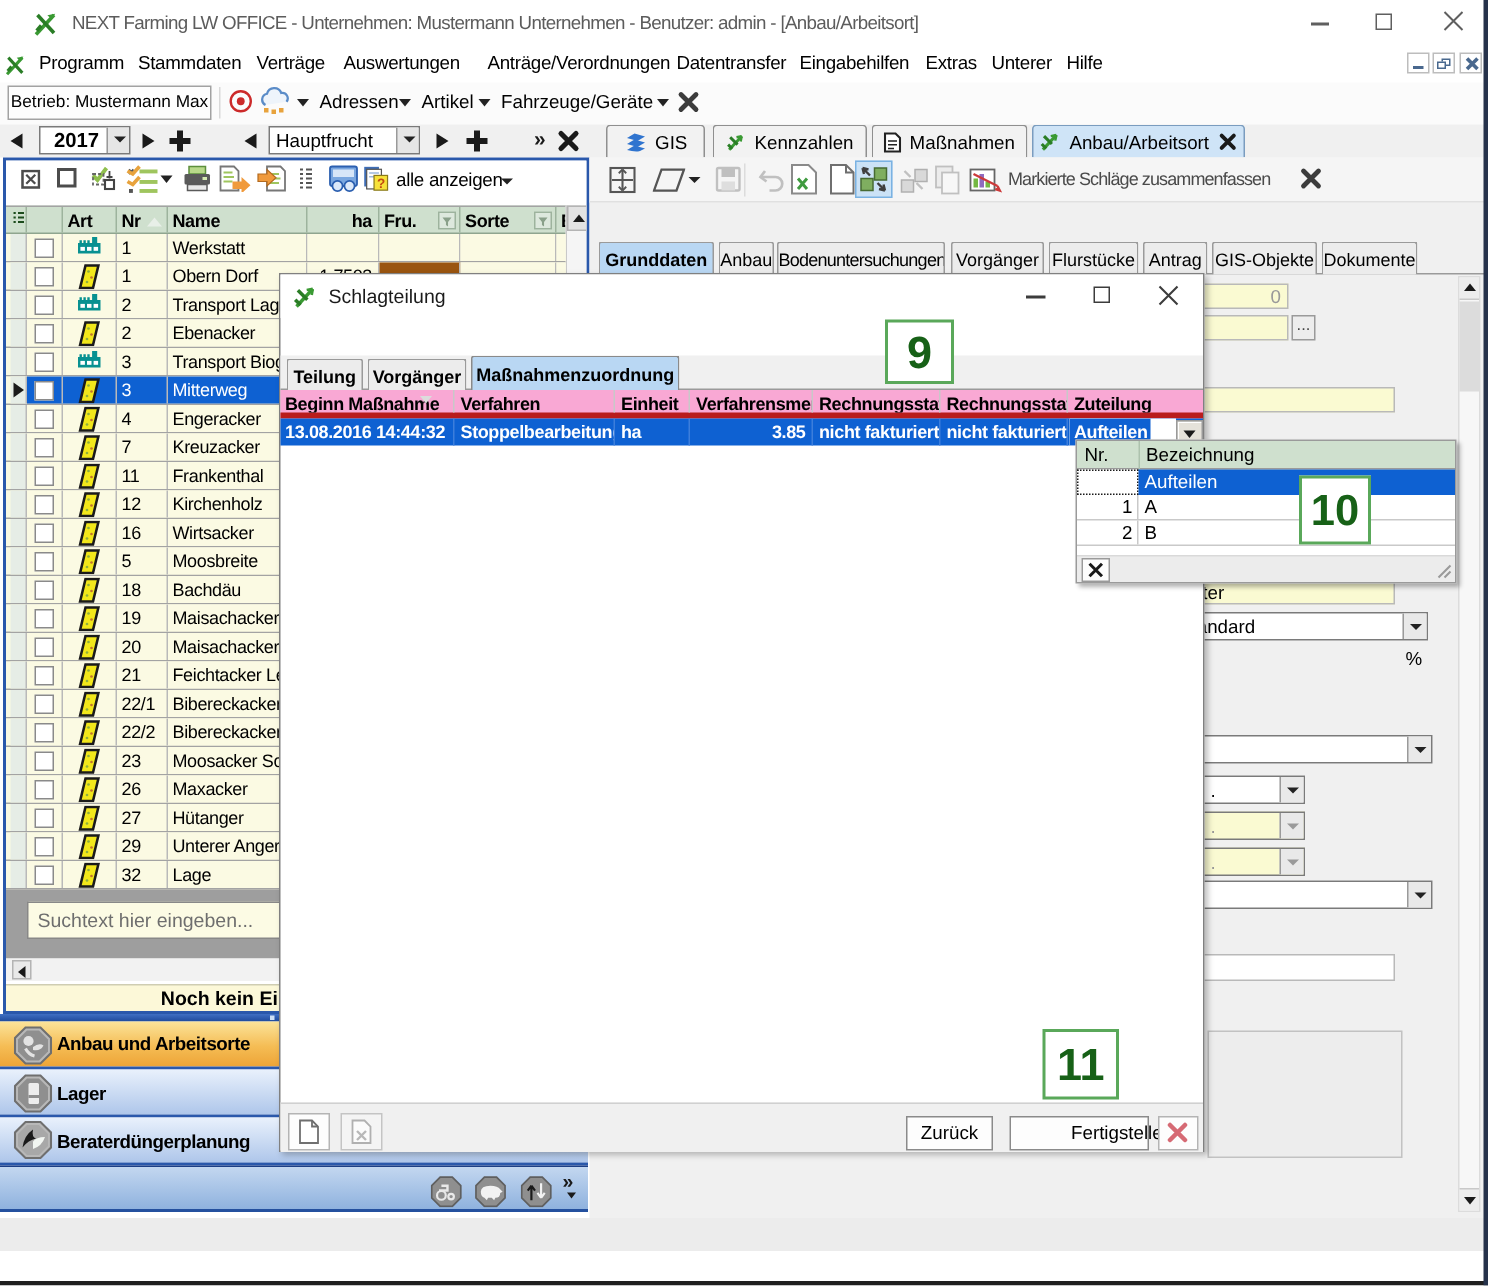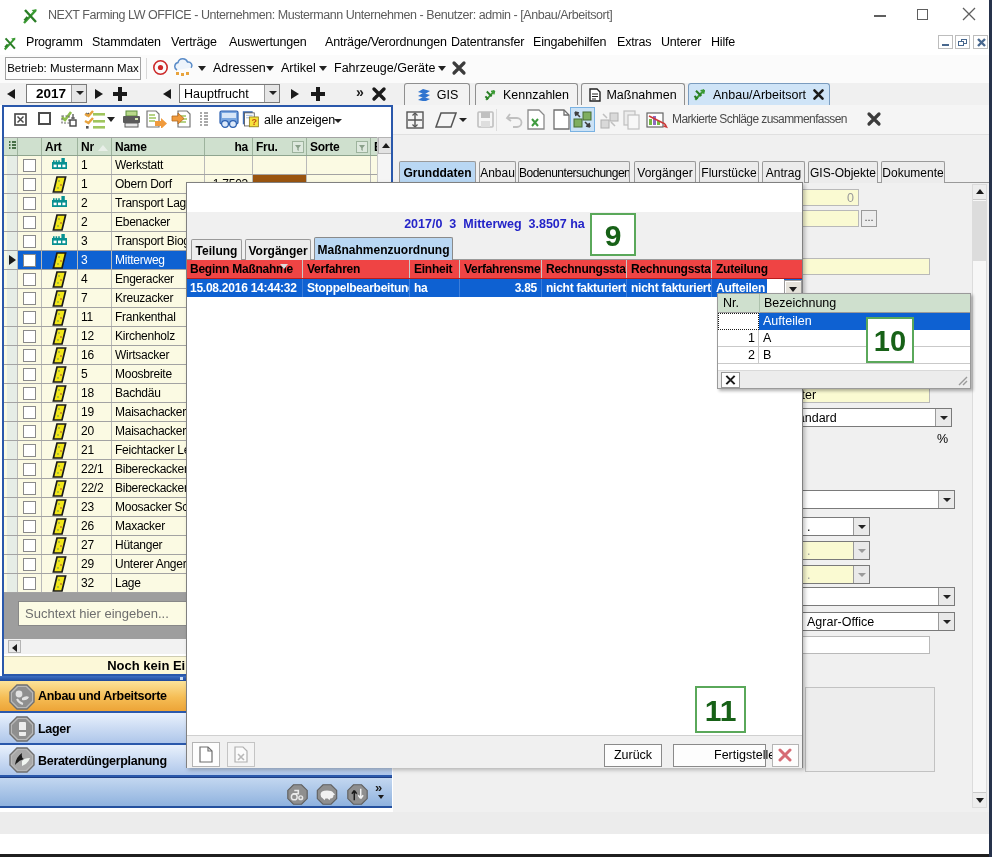--- a/index.html
+++ b/index.html
@@ -835,67 +835,71 @@
       <span style="position:absolute;left:106px;top:2px;color:#9a9a9a;">.</span>
       <span class="dd">
         <i></i>
       </span>
     </div>
   <div class="combo" style="left:307px;top:482px;width:255px;height:19px;">
       <span class="dd">
         <i></i>
       </span>
     </div>
-  <div class="combo" style="left:307px;top:507px;width:255px;height:19px;font-size:12.5px;">
-      <span style="position:absolute;left:106px;top:2px;">Agrar-Office</span>
-      <span class="dd">
-        <i></i>
-      </span>
-    </div>
   <div class="abs" style="left:307px;top:531px;width:230px;height:18px;background:#fff;border:1px solid #b9b9b9;"></div>
   <div class="abs" style="left:412px;top:582px;width:130px;height:85px;border:1px solid #c2c2c2;background:#ededed;"></div>
 
 
   <div class="abs" style="left:579px;top:79px;width:15px;height:624px;background:#f7f7f7;border:1px solid #dcdcdc;">
     <div class="abs" style="left:0;top:0;width:13px;height:15px;background:#ededed;border-bottom:1px solid #c9c9c9;">
       <div class="abs" style="left:2.5px;top:4px;width:0;height:0;border-left:4px solid transparent;border-right:4px solid transparent;border-bottom:5px solid #1a1a1a;"></div>
     </div>
     <div class="abs" style="left:0;top:16px;width:13px;height:60px;background:#dcdcdc;"></div>
     <div class="abs" style="left:0;bottom:0;width:13px;height:15px;background:#ededed;border-top:1px solid #c9c9c9;">
       <div class="abs" style="left:2.5px;top:5px;width:0;height:0;border-left:4px solid transparent;border-right:4px solid transparent;border-top:5px solid #1a1a1a;"></div>
     </div>
   </div>
 </div>
 
 <div class="abs" id="dialog" style="left:186px;top:182px;width:617px;height:586px;background:#ffffff;border:1px solid #808080;box-shadow:2px 2px 4px rgba(0,0,0,0.25);">
 
-
-  <div class="abs" style="left:0;top:29px;width:615px;height:25px;background:#f0f0f0;text-align:center;">
-    <span style="font-size:12.5px;font-weight:bold;color:#2424c8;line-height:24px;">2017/0&nbsp; 3&nbsp; Mitterweg&nbsp; 3.8507 ha</span>
-  </div>
+  <div class="abs" style="left:0;top:0;width:615px;height:29px;background:#fff;">
+    <svg class="abs" style="left:8px;top:6px;" width="18" height="18" viewBox="0 0 20 20">
+      <path d="M3 17 L15 4" stroke="#3a9a33" stroke-width="2.6" fill="none"></path>
+      <path d="M15 4 l-4.5 0.8 M15 4 l-0.8 4.5" stroke="#3a9a33" stroke-width="2" fill="none"></path>
+      <path d="M4 5 L11 12 M2 12 l4 4" stroke="#2a7d26" stroke-width="2.6" fill="none"></path>
+    </svg>
+    <div class="abs txt" style="left:32px;top:7px;font-size:13px;color:#1a1a1a;">Schlagteilung</div>
+    <div class="abs" style="left:497px;top:14px;width:13px;height:1.6px;background:#3c3c3c;"></div>
+    <div class="abs" style="left:542px;top:8px;width:11px;height:11px;border:1.4px solid #3c3c3c;"></div>
+    <svg class="abs" style="left:585px;top:7px;" width="14" height="14" viewBox="0 0 14 14">
+      <path d="M1 1 L13 13 M13 1 L1 13" stroke="#3c3c3c" stroke-width="1.4"></path>
+    </svg>
+  </div>
+
   <div class="gbox" style="left:403px;top:30px;width:46px;height:43px;font-size:30px;line-height:41px;">9</div>
 
   <div class="abs" style="left:0;top:54px;width:615px;height:23px;background:#f0f0f0;border-bottom:1px solid #9a9a9a;font-size:12px;font-weight:bold;">
     <div class="abs rtab" style="left:4px;width:51px;font-weight:bold;">Teilung</div>
     <div class="abs rtab" style="left:58px;width:66px;font-weight:bold;">Vorgänger</div>
     <div class="abs rtab" style="left:127px;top:0px;height:24px;width:139px;background:#b9d7f3;border-color:#8a8a8a;font-weight:bold;padding-top:5px;">Maßnahmenzuordnung</div>
   </div>
 
-  <div class="abs" style="left:0;top:77px;width:615px;height:19px;background:#ef4444;border-bottom:1px solid #b91c1c;font-weight:bold;font-size:12.5px;">
+  <div class="abs" style="left:0;top:77px;width:615px;height:19px;background:#f9a8d4;border-bottom:4px solid #b91c1c;font-weight:bold;font-size:12.5px;">
     <div class="cell" style="left:0;width:116px;border-right-color:#c8c8c8;">Beginn Maßnahme <span style="position:absolute;right:14px;top:4px;width:0;height:0;border-left:4.5px solid transparent;border-right:4.5px solid transparent;border-top:5.5px solid #dcdcdc;"></span></div>
     <div class="cell" style="left:117px;width:106px;border-right-color:#c8c8c8;">Verfahren</div>
     <div class="cell" style="left:224px;width:49px;border-right-color:#c8c8c8;">Einheit</div>
     <div class="cell" style="left:274px;width:81px;border-right-color:#c8c8c8;">Verfahrensmenge</div>
     <div class="cell" style="left:356px;width:84px;border-right-color:#c8c8c8;">Rechnungsstatus</div>
     <div class="cell" style="left:441px;width:84px;border-right-color:#c8c8c8;">Rechnungsstatus</div>
     <div class="cell" style="left:526px;width:89px;border-right:none;">Zuteilung</div>
   </div>
 
   <div class="abs" style="left:0;top:96px;width:615px;height:18px;background:#0e61d2;color:#fff;font-weight:bold;font-size:12.5px;letter-spacing:0.1px;">
-    <div class="cell" style="left:0;width:116px;border-right-color:#3c7edb;">15.08.2016 14:44:32</div>
+    <div class="cell" style="left:0;width:116px;border-right-color:#3c7edb;">13.08.2016 14:44:32</div>
     <div class="cell" style="left:117px;width:106px;border-right-color:#3c7edb;">Stoppelbearbeitung</div>
     <div class="cell" style="left:224px;width:49px;border-right-color:#3c7edb;">ha</div>
     <div class="cell" style="left:274px;width:81px;border-right-color:#3c7edb;text-align:right;padding-right:4px;">3.85</div>
     <div class="cell" style="left:356px;width:84px;border-right-color:#3c7edb;">nicht fakturiert</div>
     <div class="cell" style="left:441px;width:84px;border-right-color:#3c7edb;">nicht fakturiert</div>
     <div class="cell" style="left:526px;width:71px;border-right:none;background:#fff;padding:0;">
         <span style="position:absolute;left:0;top:0;width:54px;height:18px;background:#0e61d2;padding:2px 0 0 3px;">Aufteilen</span>
       </div>
     <div class="abs" style="left:597px;top:0.5px;width:18px;height:17px;background:#e5e2da;border:1px solid #9a9a9a;box-shadow:inset 1px 1px 0 #fff;">
       <div class="abs" style="left:4px;top:6px;width:0;height:0;border-left:4.5px solid transparent;border-right:4.5px solid transparent;border-top:5px solid #1a1a1a;"></div>

